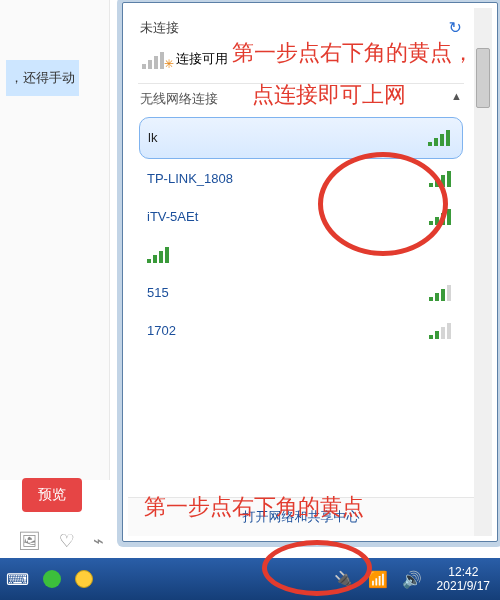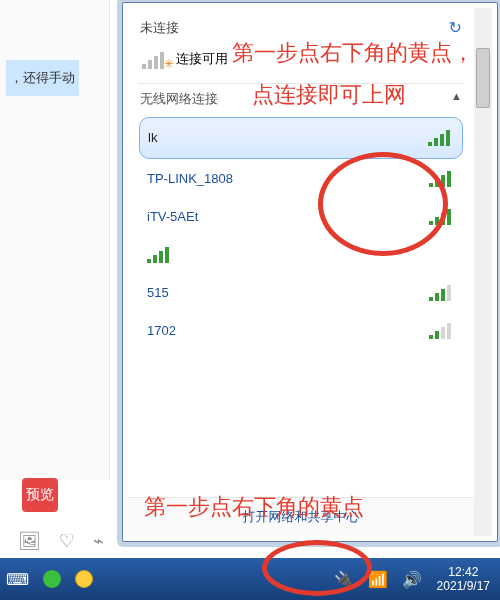--- a/index.html
+++ b/index.html
@@ -17,21 +17,21 @@
     background: #fafafa; border-right: 1px solid #e8e8e8;
     padding: 60px 6px 0 6px;
   }
   .bg-text {
     background: #cde6ff; padding: 9px 4px; color: #333;
     display: inline-block;
   }
   .preview-btn {
     position: absolute; left: 22px; top: 478px;
     background: #e64545; color: #fff; border-radius: 4px;
-    padding: 8px 4px; font-size: 14px;
+    padding: 8px 16px; font-size: 14px;
   }
   .bottom-icons {
     position: absolute; left: 18px; top: 530px;
     display: flex; gap: 18px; color: #888;
   }
   .bottom-icons span { font-size: 18px; }
   
   .flyout {
     position: absolute; left: 122px; top: 2px;
     width: 376px; height: 540px;

